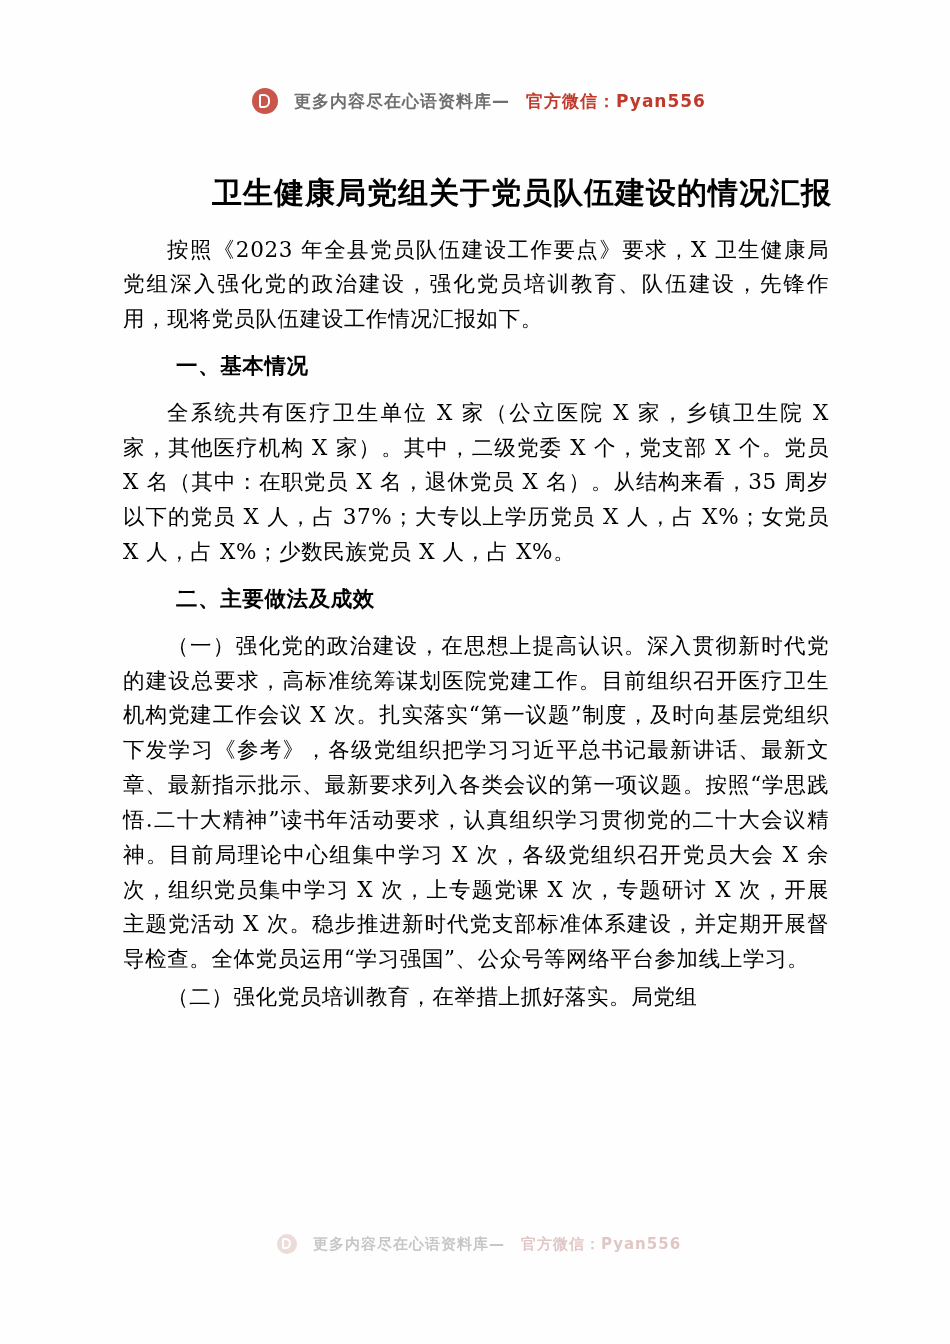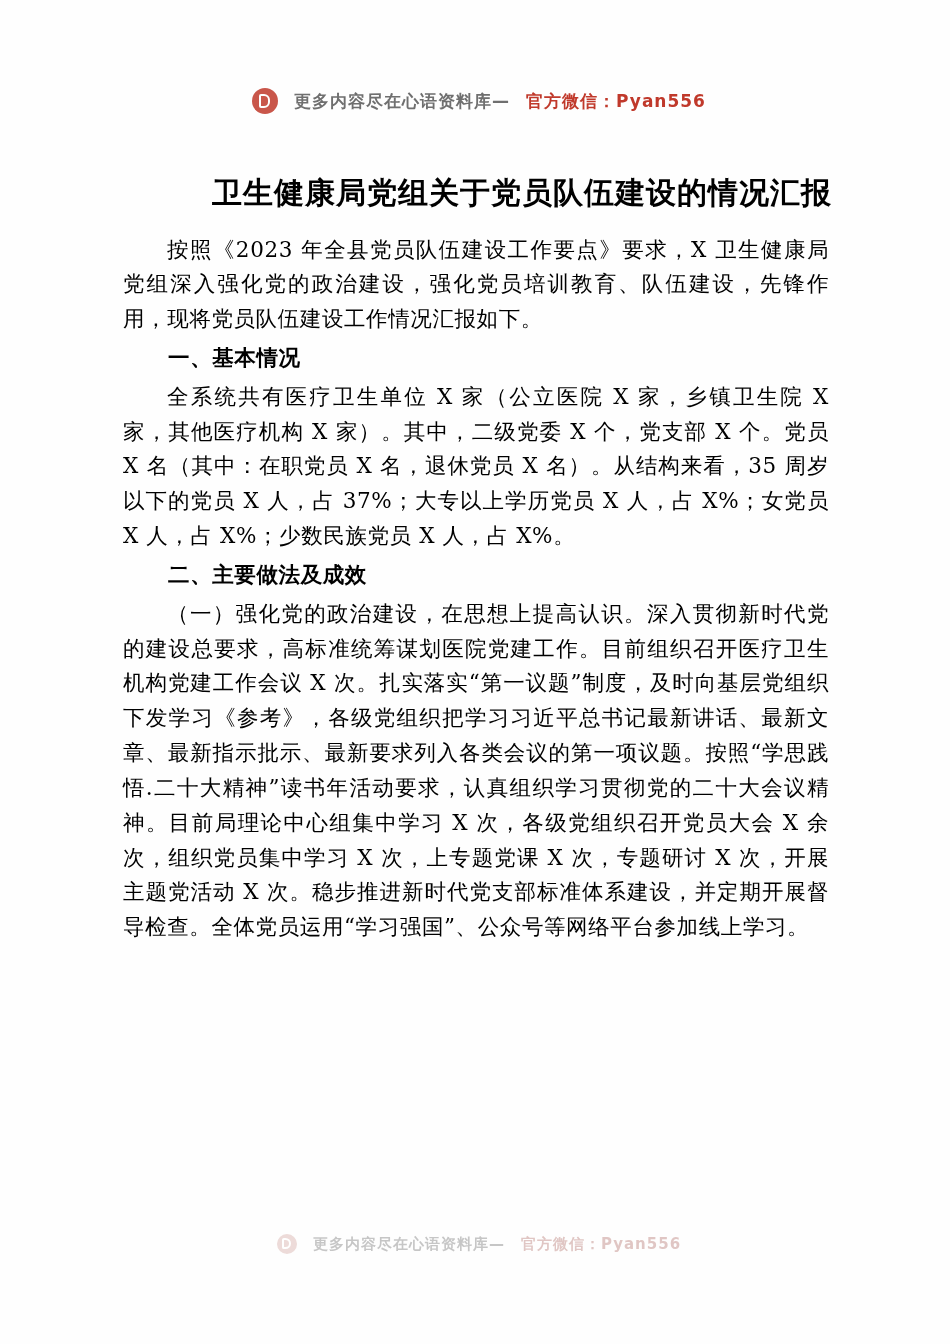--- a/index.html
+++ b/index.html
@@ -101,21 +101,21 @@
     margin: 3px;
   }
   .para.indent { text-indent: 2.05em; }
   .heading {
     font-size: 21.5px;
     line-height: 1.62;
     font-weight: bold;
     text-indent: 2.05em;
     letter-spacing: .6px;
     color: #000;
-    margin: 4px;
+    margin: 12px;
   }
 </style>
 </head>
 <body>
 
 <div class="page">
 
   <div class="watermark watermark-top">
     <span class="wm-badge"></span>
     <span class="wm-text">更多内容尽在心语资料库—</span>
@@ -123,20 +123,21 @@
   </div>
 
   <div class="doc">
     <h1 class="doc-title">卫生健康局党组关于党员队伍建设的情况汇报</h1>
 
     <p class="para indent">按照《2023 年全县党员队伍建设工作要点》要求，X 卫生健康局党组深入强化党的政治建设，强化党员培训教育、队伍建设，先锋作用，现将党员队伍建设工作情况汇报如下。</p>
     <p class="heading">一、基本情况</p>
     <p class="para indent">全系统共有医疗卫生单位 X 家（公立医院 X 家，乡镇卫生院 X 家，其他医疗机构 X 家）。其中，二级党委 X 个，党支部 X 个。党员 X 名（其中：在职党员 X 名，退休党员 X 名）。从结构来看，35 周岁以下的党员 X 人，占 37%；大专以上学历党员 X 人，占 X%；女党员 X 人，占 X%；少数民族党员 X 人，占 X%。</p>
     <p class="heading">二、主要做法及成效</p>
     <p class="para indent">（一）强化党的政治建设，在思想上提高认识。深入贯彻新时代党的建设总要求，高标准统筹谋划医院党建工作。目前组织召开医疗卫生机构党建工作会议 X 次。扎实落实“第一议题”制度，及时向基层党组织下发学习《参考》，各级党组织把学习习近平总书记最新讲话、最新文章、最新指示批示、最新要求列入各类会议的第一项议题。按照“学思践悟.二十大精神”读书年活动要求，认真组织学习贯彻党的二十大会议精神。目前局理论中心组集中学习 X 次，各级党组织召开党员大会 X 余次，组织党员集中学习 X 次，上专题党课 X 次，专题研讨 X 次，开展主题党活动 X 次。稳步推进新时代党支部标准体系建设，并定期开展督导检查。全体党员运用“学习强国”、公众号等网络平台参加线上学习。</p>
+    <p class="para indent">（二）强化党员培训教育，在举措上抓好落实。局党组</p>
   </div>
 
   <div class="watermark watermark-bottom">
     <span class="wm-badge"></span>
     <span class="wm-text">更多内容尽在心语资料库—</span>
     <span class="wm-text red">官方微信：Pyan556</span>
   </div>
 
 </div>
 

